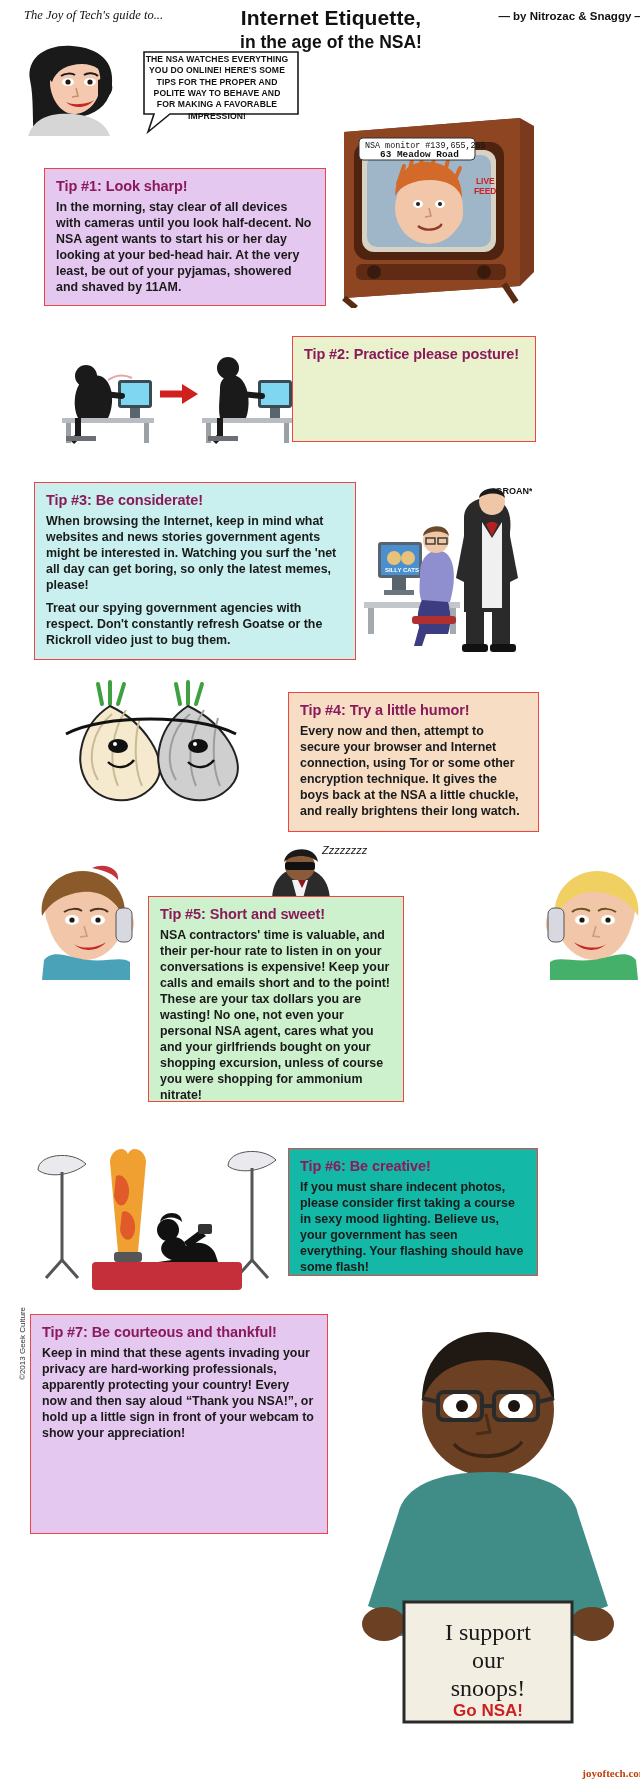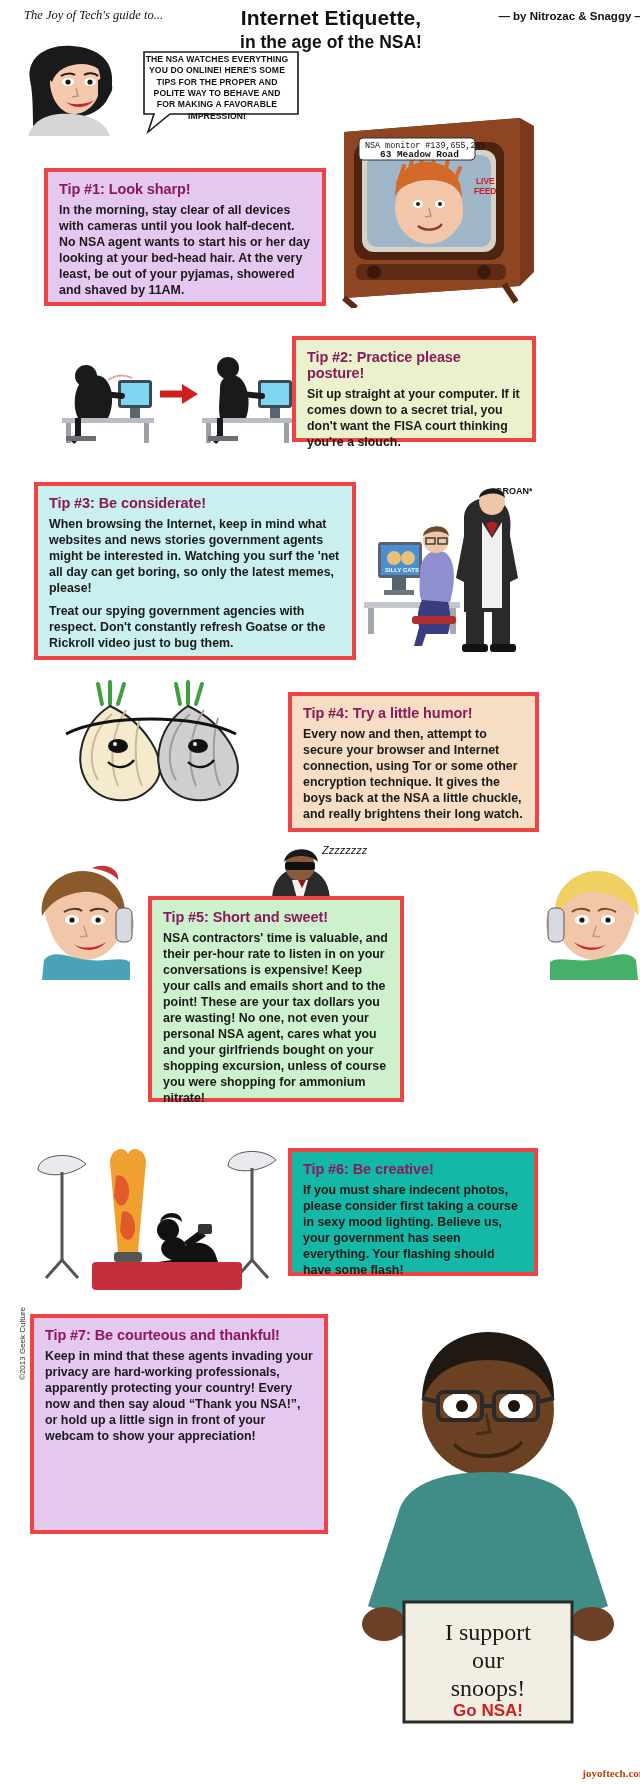--- a/index.html
+++ b/index.html
@@ -9,21 +9,21 @@
 
   
   .hdr-left{position:absolute;left:8px;top:8px;font-family:"Liberation Serif",serif;
             font-style:italic;font-size:12.5px;color:#111;}
   .hdr-right{position:absolute;right:10px;top:10px;font-size:11.5px;font-weight:bold;color:#111;}
   .title{position:absolute;left:150px;top:6px;width:330px;text-align:center;}
   .title .l1{font-size:21px;font-weight:bold;letter-spacing:.1px;}
   .title .l2{font-size:17.5px;font-weight:bold;margin-top:2px;}
 
   
-  .tip{position:absolute;border:4px solid #ef4444;box-sizing:border-box;padding:9px 11px 10px 11px;}
+  .tip{position:absolute;border:1px solid #ef4444;box-sizing:border-box;padding:9px 11px 10px 11px;}
   .tip h3{margin:0 0 5px 0;font-size:14.5px;font-weight:bold;color:#8a1a5a;letter-spacing:-.1px;}
   .tip p{margin:0 0 7px 0;font-size:12.4px;line-height:1.29;font-weight:bold;color:#1a1a1a;}
   .tip p:last-child{margin-bottom:0;}
 
   
   .art{position:absolute;}
   svg{display:block;}
   .mono{font-family:"Liberation Mono",monospace;}
 
   
@@ -139,21 +139,20 @@
         <circle cx="32" cy="36" r="11" fill="#1a1a1a"></circle>
         <path d="M46 62 L66 64" stroke="#1a1a1a" stroke-width="6" stroke-linecap="round"></path>
         <path d="M24 86 L24 104 L18 110" stroke="#1a1a1a" stroke-width="6" fill="none"></path>
         <rect x="12" y="104" width="30" height="5" fill="#6b6e73"></rect>
       </g>
     </svg>
   </div>
 
   <div class="tip" id="tip2" style="left:276px;top:336px;width:244px;height:106px;background:#eaf2cd;">
     <h3>Tip #2: Practice please posture!</h3>
-    <p>Sit up straight at your computer. If it comes down to a secret trial, you don't want the FISA court thinking you're a slouch.</p>
   </div>
 
   <div class="tip" id="tip3" style="left:18px;top:482px;width:322px;height:178px;background:#c9f0ef;">
     <h3>Tip #3: Be considerate!</h3>
     <p>When browsing the Internet, keep in mind what websites and news stories government agents might be interested in. Watching you surf the 'net all day can get boring, so only the latest memes, please!</p>
     <p>Treat our spying government agencies with respect. Don't constantly refresh Goatse or the Rickroll video just to bug them.</p>
   </div>
 
   <div class="art" style="left:336px;top:478px;">
     <svg width="180" height="182" viewBox="0 0 180 182">

